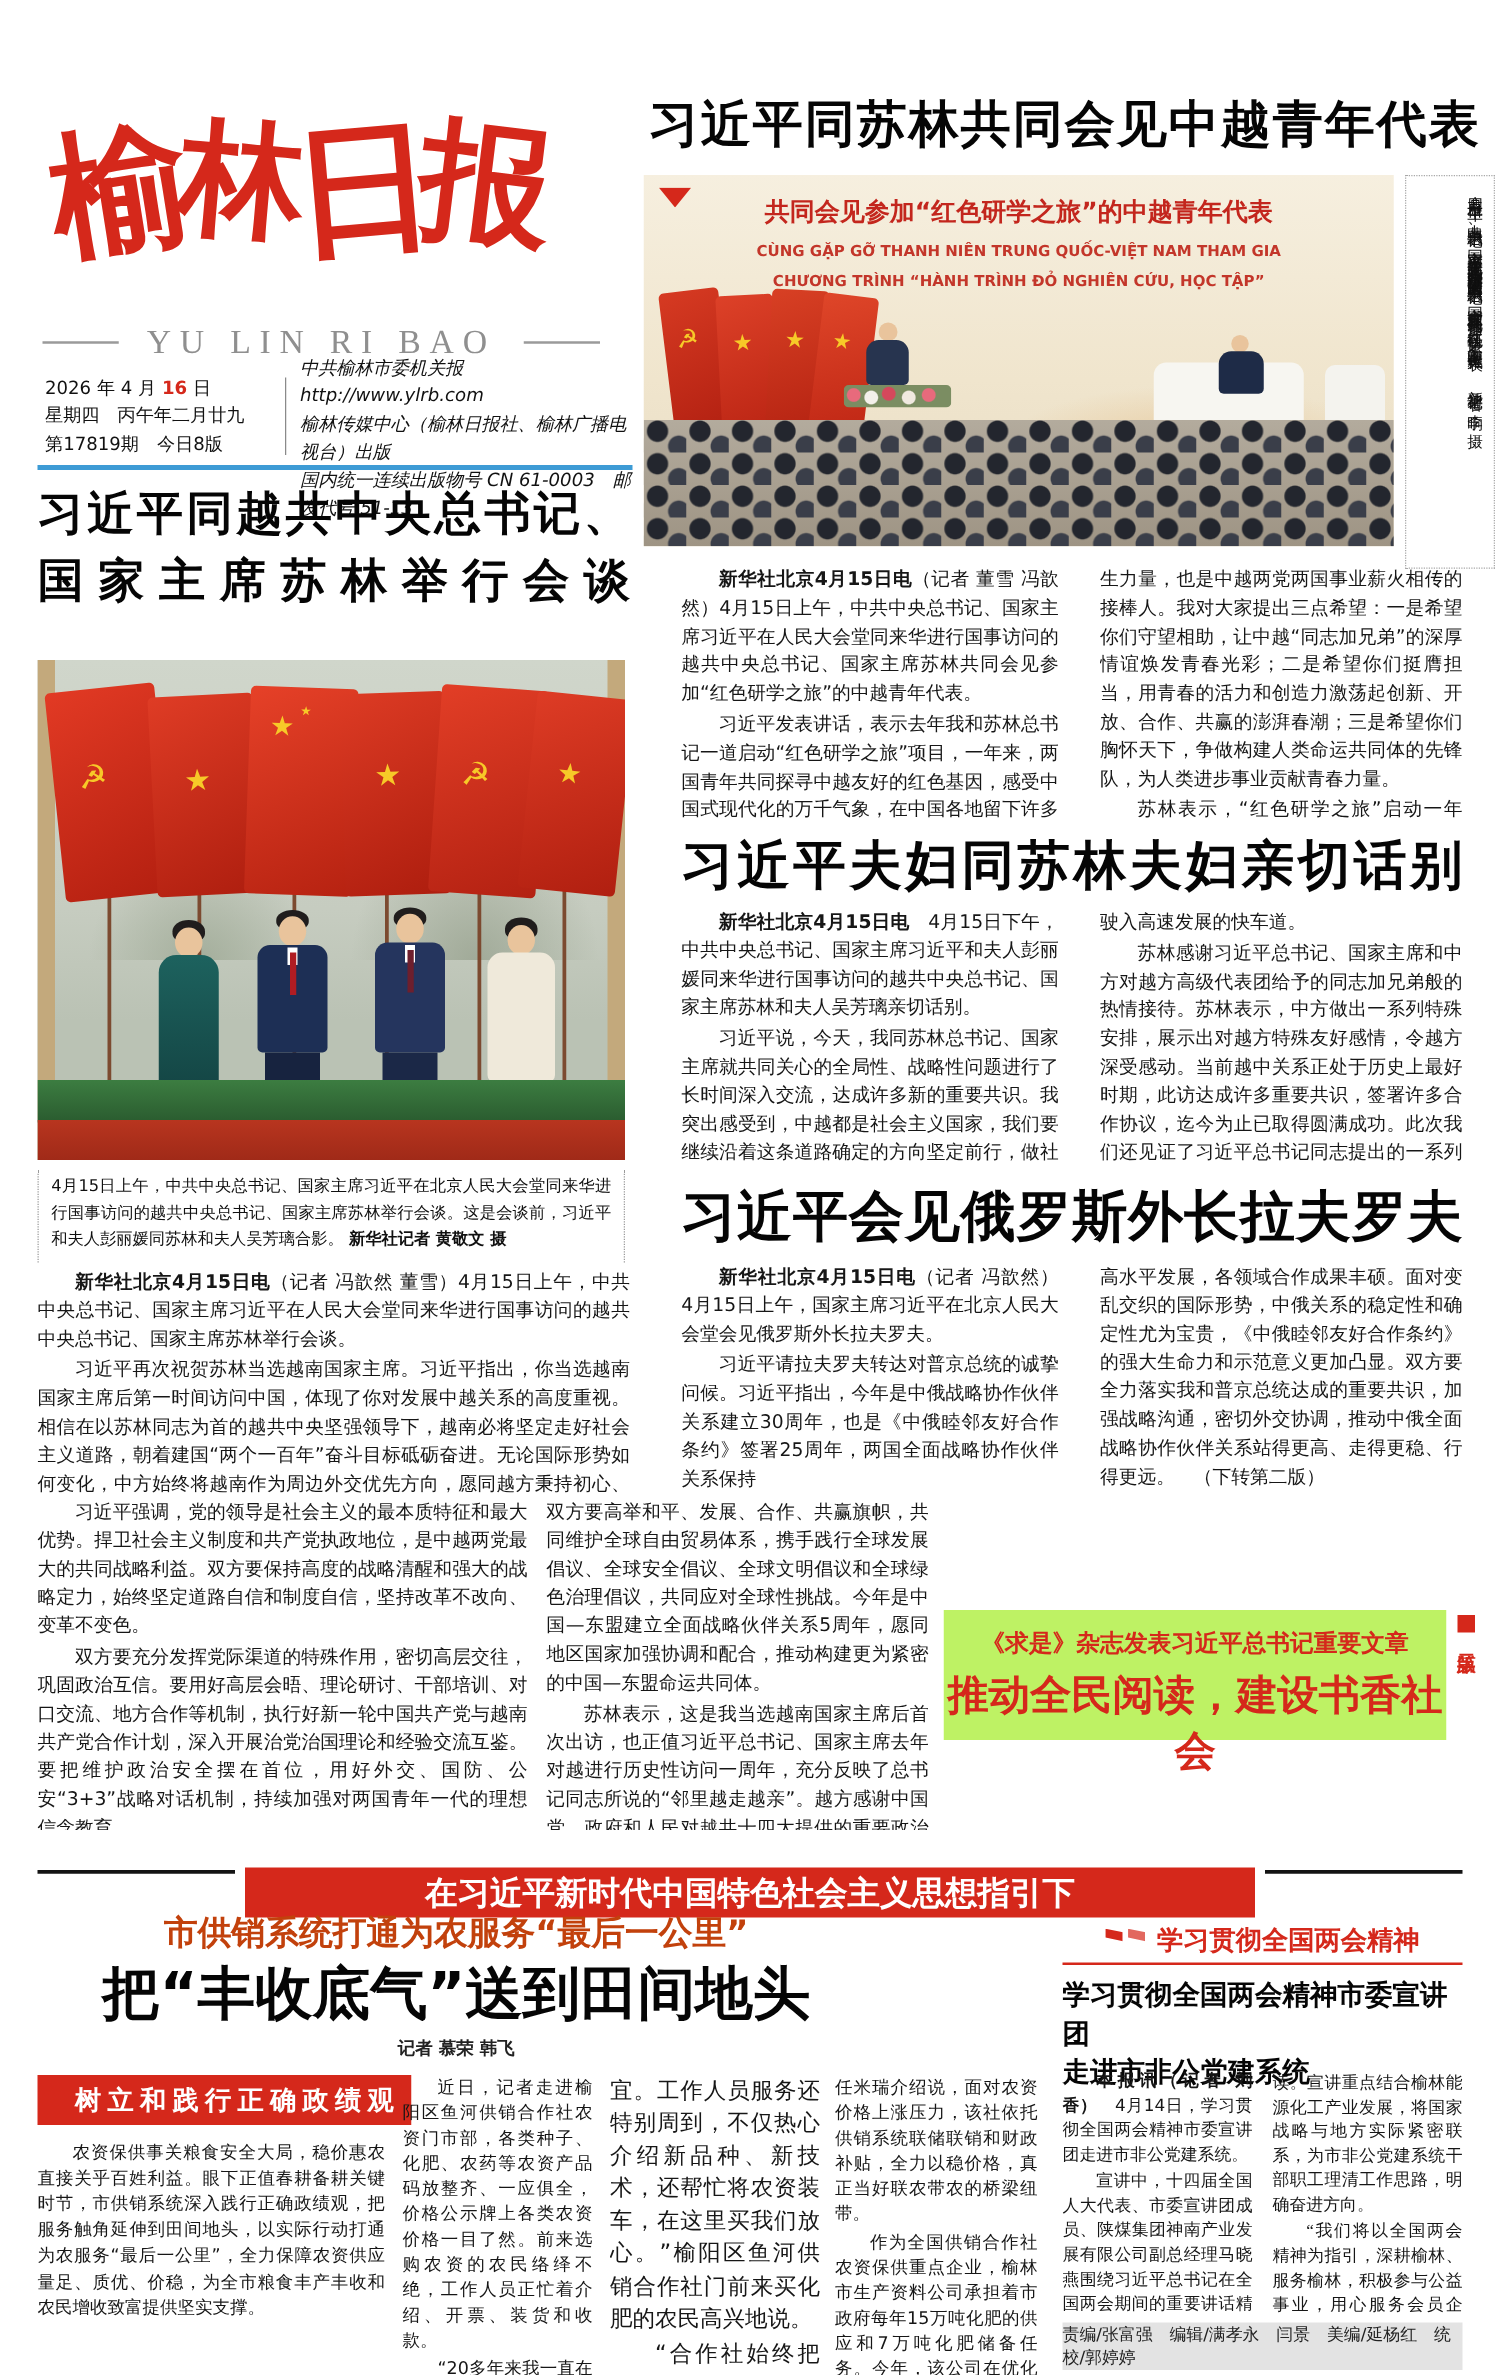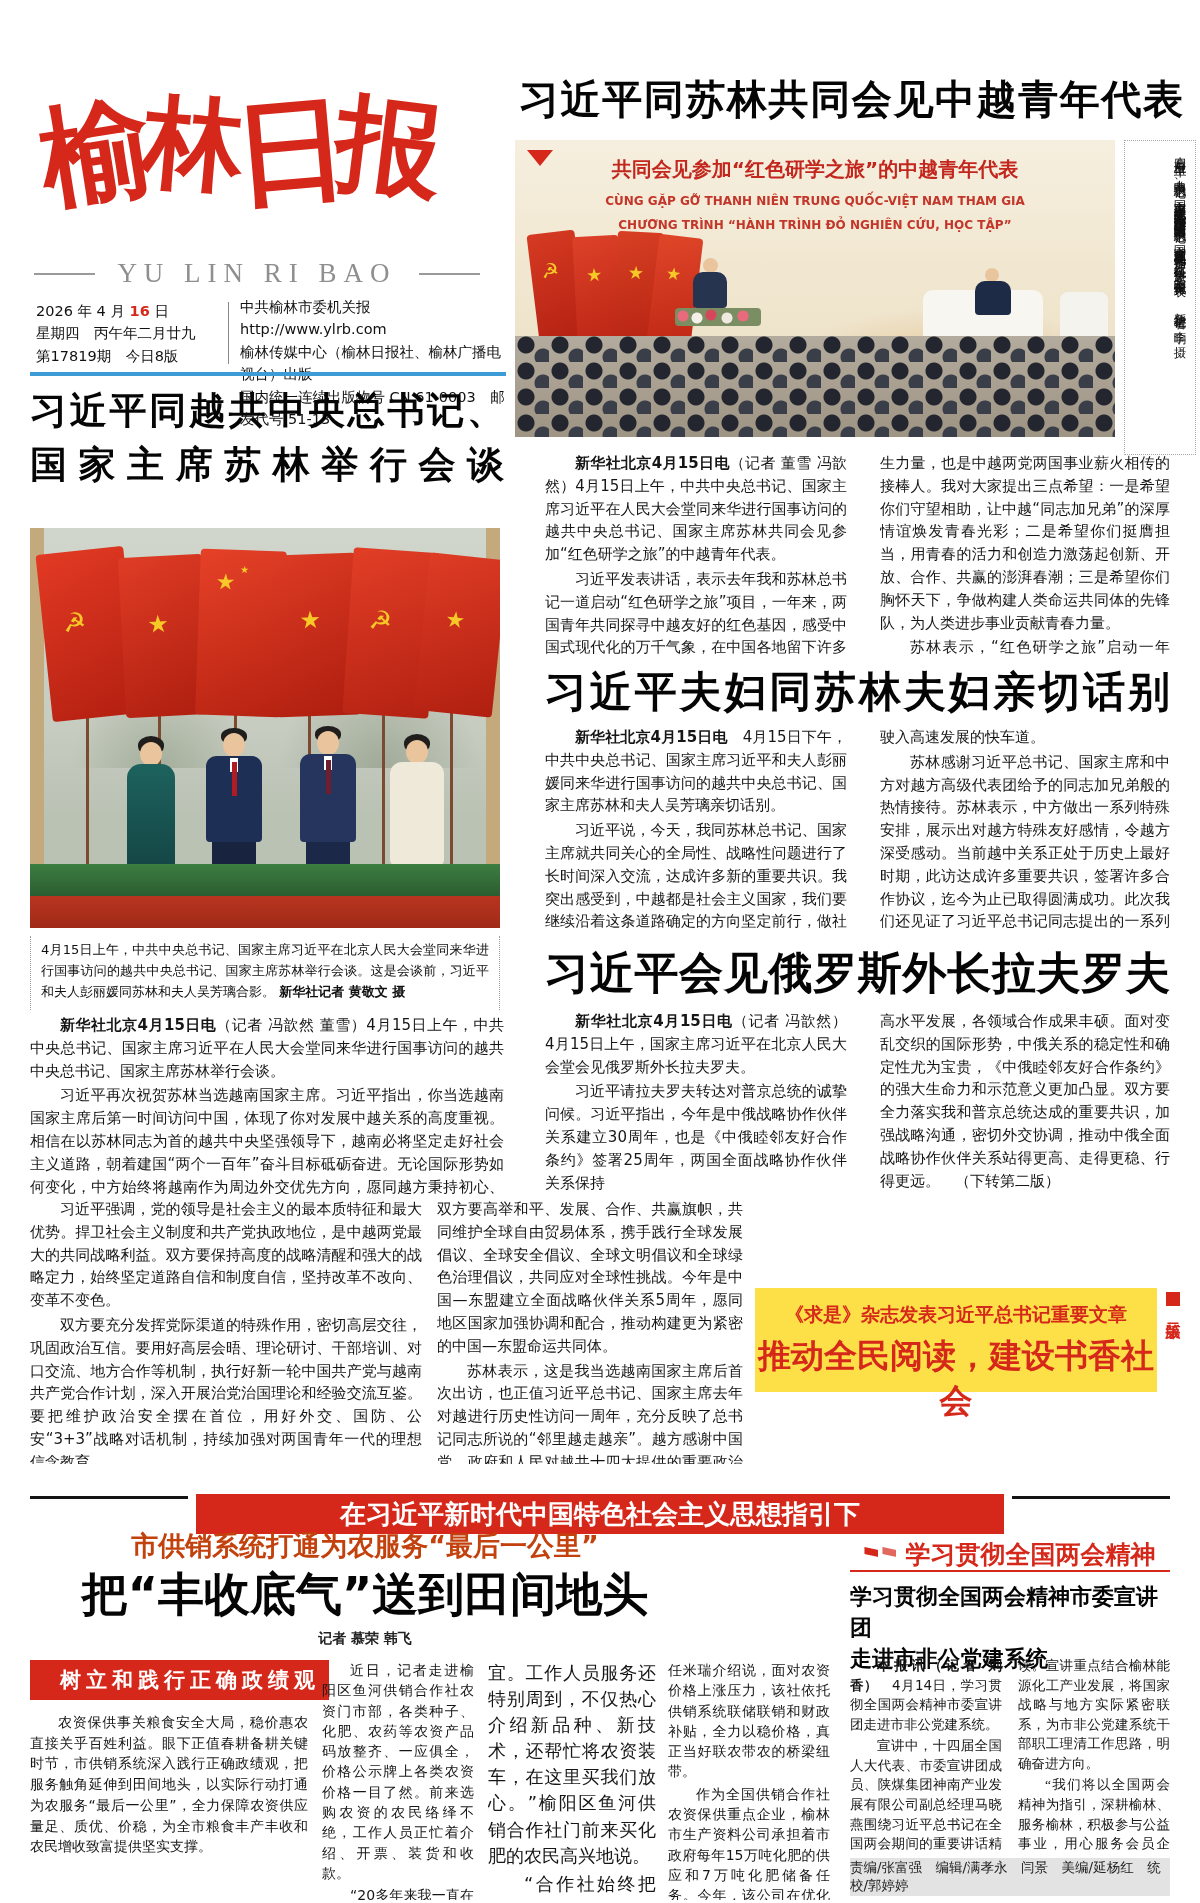--- a/index.html
+++ b/index.html
@@ -32,21 +32,21 @@
   .pole{position:absolute;width:3px;background:#7c4a30;}
   .fig .head{position:absolute;border-radius:50%;background:#e9c49c;}
   .fig .hair{position:absolute;border-radius:50% 50% 40% 40%;background:#201d1d;}
   .fig .torso{position:absolute;border-radius:10px 10px 4px 4px;}
   .fig .legs{position:absolute;border-radius:0 0 3px 3px;}
   .crowd{background:
      radial-gradient(circle at 11px 9px, #23262e 8px, rgba(0,0,0,0) 9px),
      radial-gradient(circle at 28px 21px, #3a3e49 8px, rgba(0,0,0,0) 9px),
      linear-gradient(180deg,#b3ab9d,#9e9484);
      background-size:34px 26px,34px 26px,100% 100%;}
-  .qs-box{background:#fde047;text-align:center;}
+  .qs-box{background:#bef264;text-align:center;}
   .red-banner{background:var(--red);color:#fff;display:flex;align-items:center;justify-content:center;margin-top:16px;}
   .red-box{background:var(--red);color:#fff;display:flex;align-items:center;justify-content:center;}
   .flag-icon{display:inline-block;width:14px;height:16px;background:var(--red);
      clip-path:polygon(0 0,100% 18%,100% 62%,0 44%,0 100%,0 0);margin-right:4px;}
   .credits{background:#e3e3e3;display:flex;align-items:center;justify-content:center;
      font-size:13.5px;color:#222;}
   .dotted-v{border-left:1px dotted #9a9a9a;border-right:1px dotted #9a9a9a;}
 </style>
 </head>
 <body>
@@ -64,21 +64,21 @@
   <div class="abs info" style="left:36px;top:300px;width:185px;">
     <div>
       <span>2026 年 4 月</span>
       <span style="color:var(--red);font-weight:700;">16</span>
       <span>日</span>
     </div>
     <div>星期四　丙午年二月廿九</div>
     <div>第17819期　今日8版</div>
   </div>
   <div class="abs" style="left:228px;top:302px;width:1px;height:62px;background:#8a8a8a;"></div>
-  <div class="abs info" style="left:240px;top:296px;width:268px;">
+  <div class="abs info" style="left:240px;top:284px;width:268px;font-style:italic;">
     <div>中共榆林市委机关报　http://www.ylrb.com</div>
     <div>榆林传媒中心（榆林日报社、榆林广播电视台）出版</div>
     <div>国内统一连续出版物号 CN 61-0003　邮发代号 51-13</div>
   </div>
   <div class="abs" style="left:30px;top:372px;width:476px;height:4px;background:var(--blue);"></div>
 
   <div class="abs hl just" style="left:519px;top:72px;width:664px;height:56px;font-size:40px;">习近平同苏林共同会见中越青年代表</div>
 
   <div class="abs photo" style="left:515px;top:140px;width:600px;height:297px;background:linear-gradient(180deg,#f6efdf 0%,#f0e5cd 55%,#e7dcc4 100%);">
     <div class="abs" style="left:12px;top:10px;width:26px;height:16px;background:var(--red);clip-path:polygon(0 0,100% 0,50% 100%);"></div>
@@ -278,21 +278,21 @@
       <p class="cont">宜。工作人员服务还特别周到，不仅热心介绍新品种、新技术，还帮忙将农资装车，在这里买我们放心。”榆阳区鱼河供销合作社门前来买化肥的农民高兴地说。</p>
       <p>“合作社始终把保障农资供应、稳定农资价格、服务春耕生产摆在首位，当好农民的‘田保姆’。”该社主</p>
     </div>
   <div class="abs body-text" style="left:668px;top:1660px;width:162px;height:240px;font-size:14px;line-height:1.45;">
       <p class="cont">任米瑞介绍说，面对农资价格上涨压力，该社依托供销系统联储联销和财政补贴，全力以稳价格，真正当好联农带农的桥梁纽带。</p>
       <p>作为全国供销合作社农资保供重点企业，榆林市生产资料公司承担着市政府每年15万吨化肥的供应和7万吨化肥储备任务。今年，该公司在优化肥料结构与储备时机的同时，更加注重用肥的科学性与针对性，目前已储备各类化肥7.96万吨。（下转第二版）</p>
     </div>
 
   <div class="abs" style="left:850px;top:1538px;width:320px;text-align:center;">
     <span class="flag-icon"></span><span class="flag-icon" style="opacity:.7;"></span>
-    <span style="color:var(--red);font-weight:700;font-size:25px;">学习贯彻全国两会精神</span>
+    <span style="color:var(--red);font-weight:700;font-size:21px;">学习贯彻全国两会精神</span>
   </div>
   <div class="abs" style="left:850px;top:1570px;width:320px;height:2px;background:var(--red);"></div>
   <div class="abs hl" style="left:850px;top:1582px;width:320px;font-size:22px;line-height:1.4;">
     <div>学习贯彻全国两会精神市委宣讲团</div>
     <div>走进市非公党建系统</div>
   </div>
   <div class="abs body-text" style="left:850px;top:1656px;width:152px;height:196px;font-size:13.5px;line-height:1.45;">
     <p><strong>本报讯（记者 刘香）</strong><span>　4月14日，学习贯彻全国两会精神市委宣讲团走进市非公党建系统。</span></p>
     <div>
         <p>宣讲中，十四届全国人大代表、市委宣讲团成员、陕煤集团神南产业发展有限公司副总经理马晓燕围绕习近平总书记在全国两会期间的重要讲话精神、政府工作报告、“十五五”规划等内容，对两会精神进行全面系统、深入浅出的解</p>

